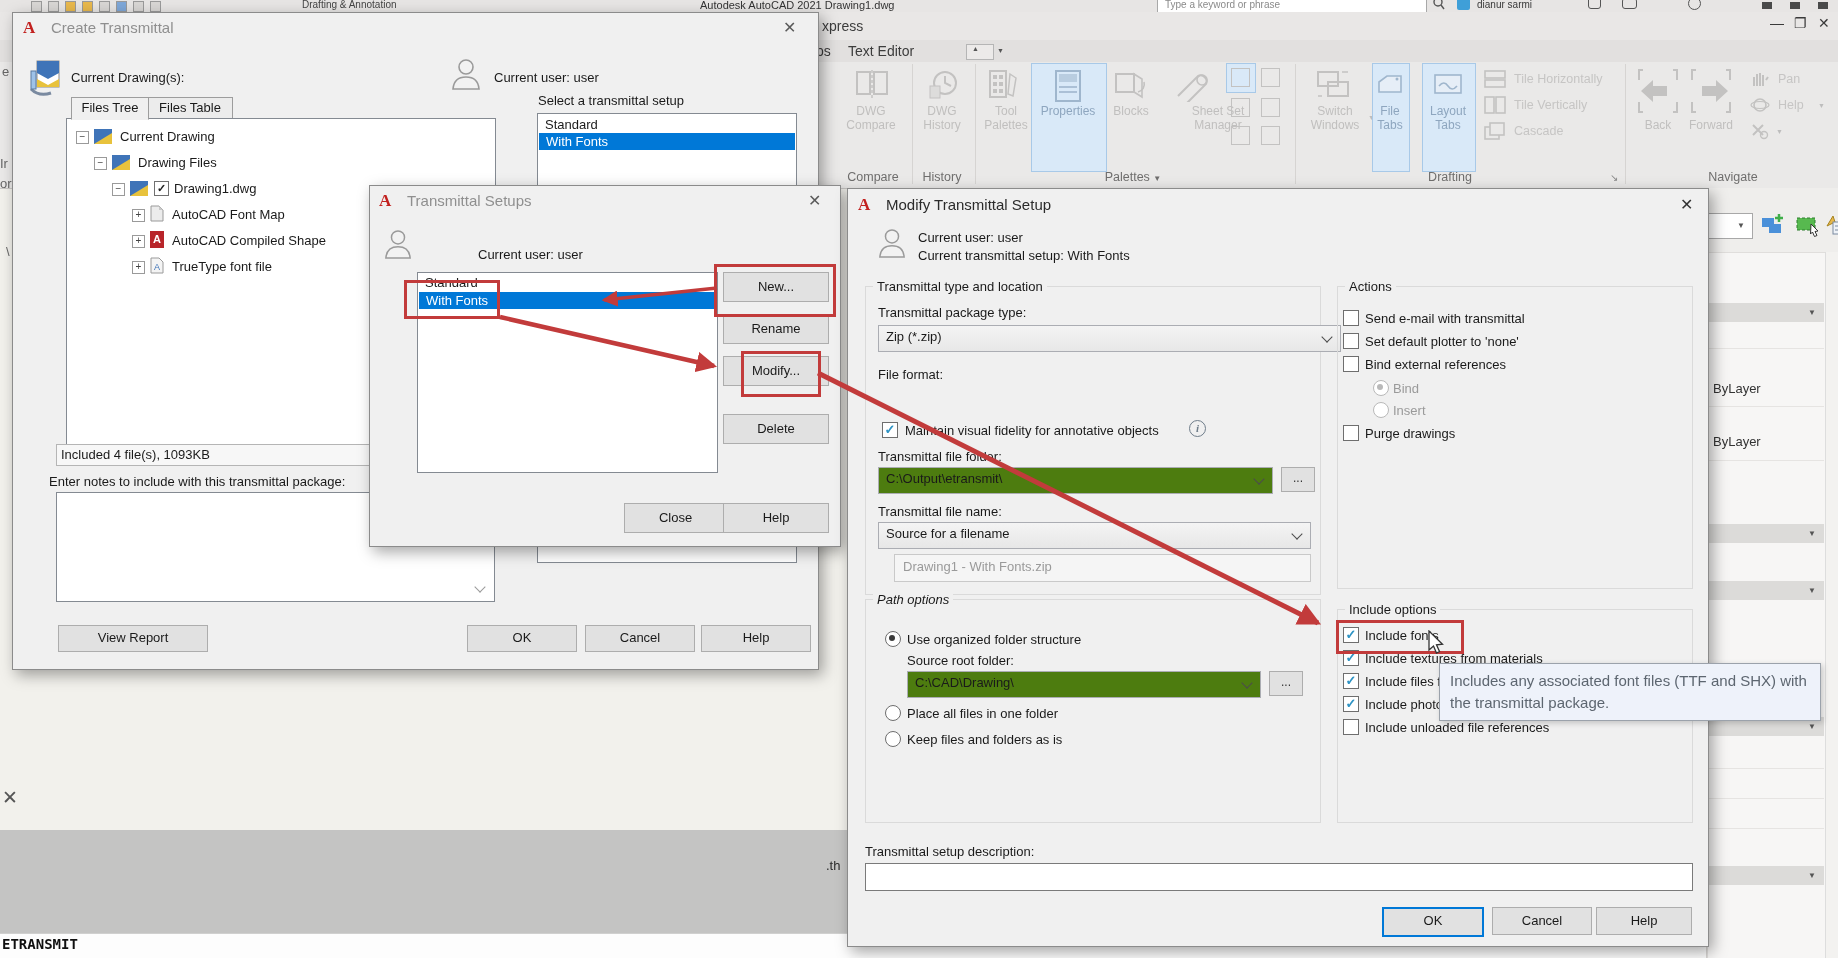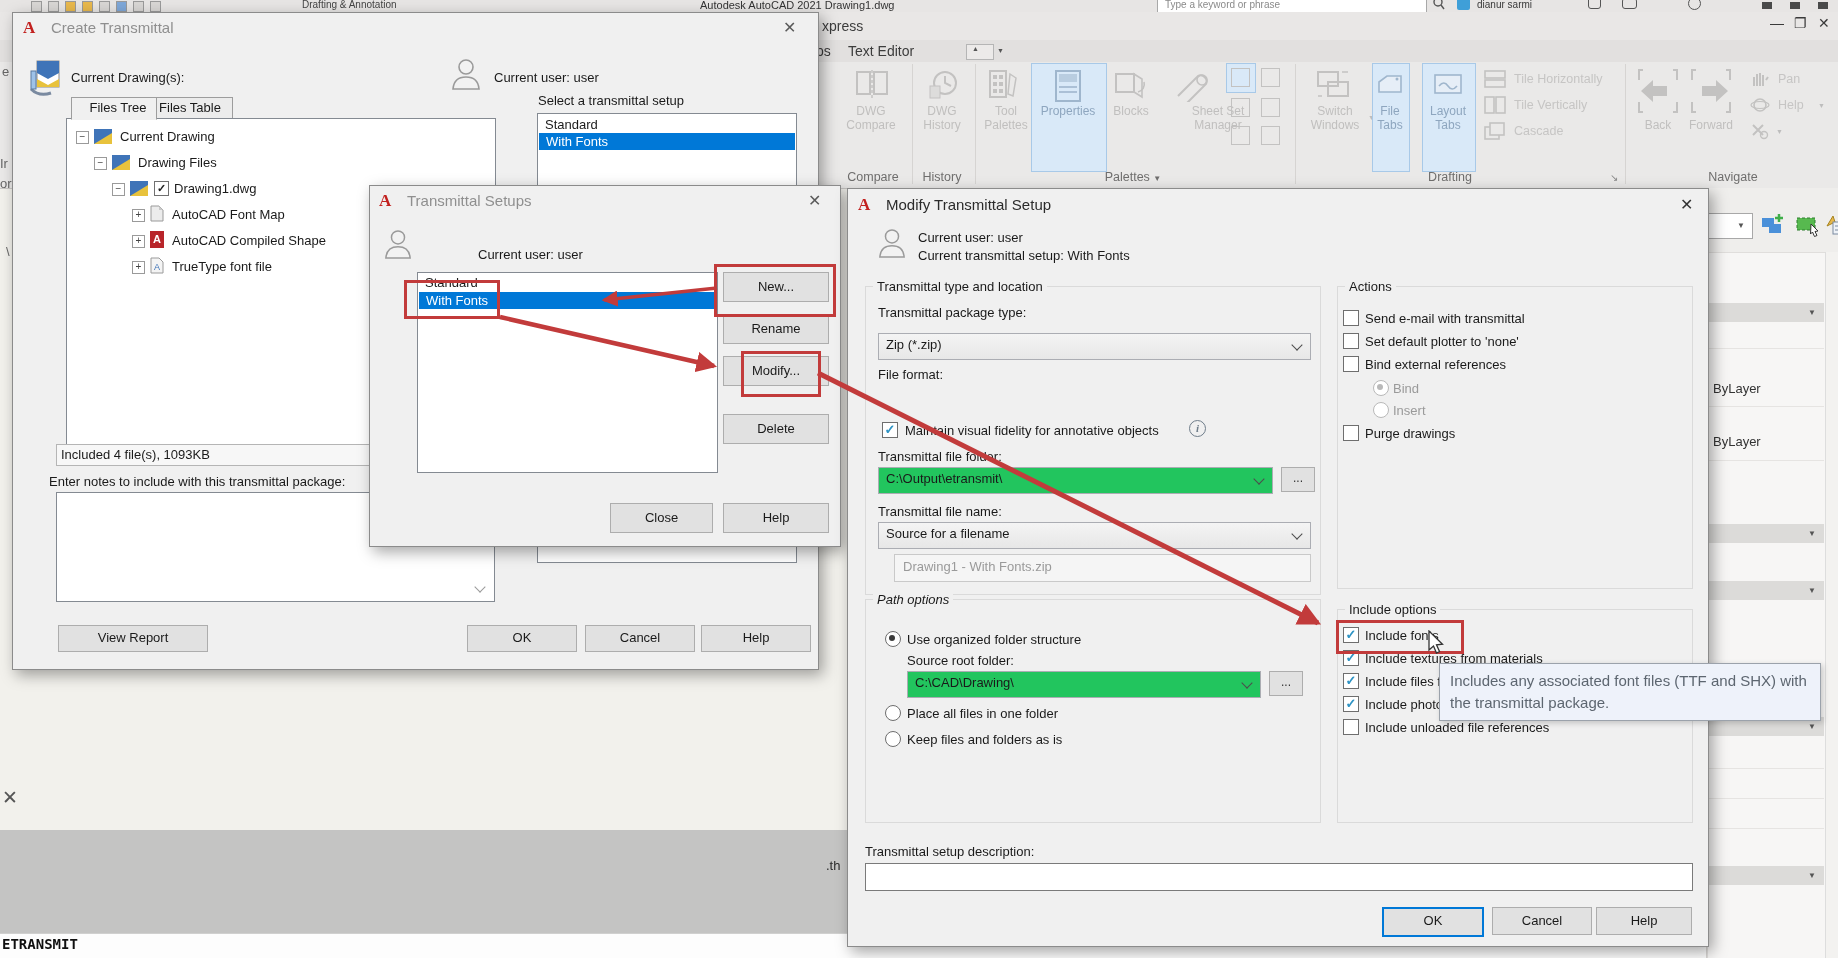--- a/index.html
+++ b/index.html
@@ -26,21 +26,21 @@
   .dtitle{position:absolute;left:0;top:0;right:0;height:30px;}
   .alogo{position:absolute;font-weight:bold;font-size:17px;color:#c2211f;font-family:"Liberation Serif",serif;}
   .dtext{position:absolute;font-size:15px;white-space:nowrap;}
   .dclose{position:absolute;font-size:16px;color:#5a5a5a;line-height:16px;}
   .btn{position:absolute;background:#e1e1e1;border:1px solid #adadad;text-align:center;font-size:13px;color:#1a1a1a;}
   .btn.def{border:2px solid #0078d7;}
   .listbox{position:absolute;background:#fff;border:1px solid #848a92;}
   .sel-row{position:absolute;background:#0078d7;color:#fff;font-size:13px;line-height:17px;padding-left:7px;}
   .glabel{position:absolute;font-size:13px;white-space:nowrap;}
   .gray{color:#9a9a9a;}
-  .combo{position:absolute;border:1px solid #abadb3;background:#22c55e;font-size:13px;overflow:hidden;white-space:nowrap;}
+  .combo{position:absolute;border:1px solid #abadb3;background:#4d7c0f;font-size:13px;overflow:hidden;white-space:nowrap;}
   .combo .cv{position:absolute;left:7px;top:3px;}
   .combo.graybg{background:linear-gradient(#f4f4f4,#e7e7e7);}
   .chev{position:absolute;width:7px;height:7px;border-right:1.6px solid #4c4c4c;border-bottom:1.6px solid #4c4c4c;transform:rotate(45deg);}
   .dots{position:absolute;background:#e1e1e1;border:1px solid #adadad;text-align:center;font-size:12px;color:#333;}
   .grp{position:absolute;border:1px solid #dadada;}
   .grp-label{position:absolute;font-size:13px;background:#f0f0f0;padding:0 4px;white-space:nowrap;}
   .check{position:absolute;width:14px;height:14px;background:#fff;border:1px solid #6e6e6e;font:bold 13px/14px "Liberation Sans",sans-serif;color:#2e93c4;text-align:center;}
   .radio{position:absolute;width:14px;height:14px;background:#fff;border:1px solid #6e6e6e;border-radius:50%;}
   .radio .dot{position:absolute;left:3px;top:3px;width:6px;height:6px;border-radius:50%;background:#3b3b3b;}
   .radio.dis{border-color:#b9b9b9;}
@@ -312,21 +312,21 @@
         <path d="M2 32 q1 -12 13 -12 q12 0 13 12 z" fill="#f2f2f2" stroke="#9a9a9a" stroke-width="1.6"></path>
       </svg>
     <span class="glabel" style="left:481px;top:57px;">Current user: user</span>
 
     <span class="glabel" style="left:525px;top:80px;">Select a transmittal setup</span>
     <div class="listbox" style="left:524px;top:100px;width:258px;height:448px;">
       <div style="padding:2px 0 0 7px;font-size:13px;line-height:17px;">Standard</div>
       <div class="sel-row" style="left:1px;top:19px;width:249px;">With Fonts</div>
     </div>
 
-    <div class="tab active" style="left:58px;top:84px;width:76px;z-index:2;padding-left:8px;"><span>Files Tree</span></div>
+    <div class="tab active" style="left:58px;top:84px;width:76px;z-index:2;"><span>Files Tree</span></div>
     <div class="tab" style="left:134px;top:84px;width:84px;"><span>Files Table</span></div>
 
     <div class="listbox" style="left:53px;top:105px;width:428px;height:326px;"></div>
 
     <div class="trow" style="left:63px;top:114px;">
       <span class="pm" style="left:0;top:4px;">−</span>
       <svg class="abs" style="left:18px;top:2px;" width="18" height="15" viewBox="0 0 18 15">
           <rect x="0" y="0" width="18" height="15" fill="#3f74b8"></rect>
           <path d="M0 15 L18 4 V15 Z" fill="#e8c23c"></path>
         </svg>
@@ -401,42 +401,42 @@
 
     <div class="listbox" style="left:47px;top:86px;width:299px;height:199px;">
       <div style="padding:2px 0 0 7px;font-size:13px;line-height:16px;">Standard</div>
       <div class="sel-row" style="left:1px;top:19px;width:290px;">With Fonts</div>
     </div>
 
     <div class="btn" style="left:353px;top:86px;width:104px;height:28px;line-height:27px;">New...</div>
     <div class="btn" style="left:353px;top:128px;width:104px;height:28px;line-height:27px;">Rename</div>
     <div class="btn" style="left:353px;top:170px;width:104px;height:28px;line-height:27px;">Modify...</div>
     <div class="btn" style="left:353px;top:212px;width:104px;height:28px;line-height:27px;margin-top:16px;">Delete</div>
-    <div class="btn" style="left:240px;top:317px;width:101px;height:28px;line-height:27px;text-align:center;">Close</div>
+    <div class="btn" style="left:254px;top:317px;width:101px;height:28px;line-height:27px;text-align:center;">Close</div>
     <div class="btn" style="left:353px;top:317px;width:104px;height:28px;line-height:27px;">Help</div>
   </div>
 
   <div class="dlg" style="left:847px;top:188px;width:860px;height:757px;z-index:30;">
     <div class="dtitle">
       <span class="alogo" style="left:10px;top:6px;">A</span>
       <span class="dtext" style="left:38px;top:7px;color:#2b2b2b;">Modify Transmittal Setup</span>
       <span class="dclose" style="left:832px;top:8px;color:#333;">✕</span>
     </div>
     <svg class="userico" style="left:30px;top:38px;" width="28" height="32" viewBox="0 0 30 34">
         <circle cx="15" cy="10" r="7" fill="#f2f2f2" stroke="#9a9a9a" stroke-width="1.6"></circle>
         <path d="M2 32 q1 -12 13 -12 q12 0 13 12 z" fill="#f2f2f2" stroke="#9a9a9a" stroke-width="1.6"></path>
       </svg>
     <span class="glabel" style="left:70px;top:41px;">Current user: user</span>
     <span class="glabel" style="left:70px;top:59px;">Current transmittal setup: With Fonts</span>
 
     <div class="grp" style="left:17px;top:97px;width:454px;height:307px;"></div>
     <span class="grp-label" style="left:25px;top:90px;">Transmittal type and location</span>
 
     <span class="glabel" style="left:30px;top:116px;">Transmittal package type:</span>
-    <div class="combo graybg" style="left:30px;top:144px;width:431px;height:25px;">
+    <div class="combo graybg" style="left:30px;top:136px;width:431px;height:25px;padding-left:30px;">
       <span class="cv">Zip (*.zip)</span>
       <span class="chev" style="right:9px;top:7px;"></span>
     </div>
 
     <span class="glabel" style="left:30px;top:178px;">File format:</span>
 
     <span class="check" style="left:34px;top:233px;">✓</span>
     <span class="glabel" style="left:57px;top:234px;">Maintain visual fidelity for annotative objects</span>
     <span class="abs" style="left:341px;top:231px;width:15px;height:15px;border:1.3px solid #6f7d8a;border-radius:50%;font:italic bold 11px/15px 'Liberation Serif',serif;color:#6f7d8a;text-align:center;">i</span>
 

